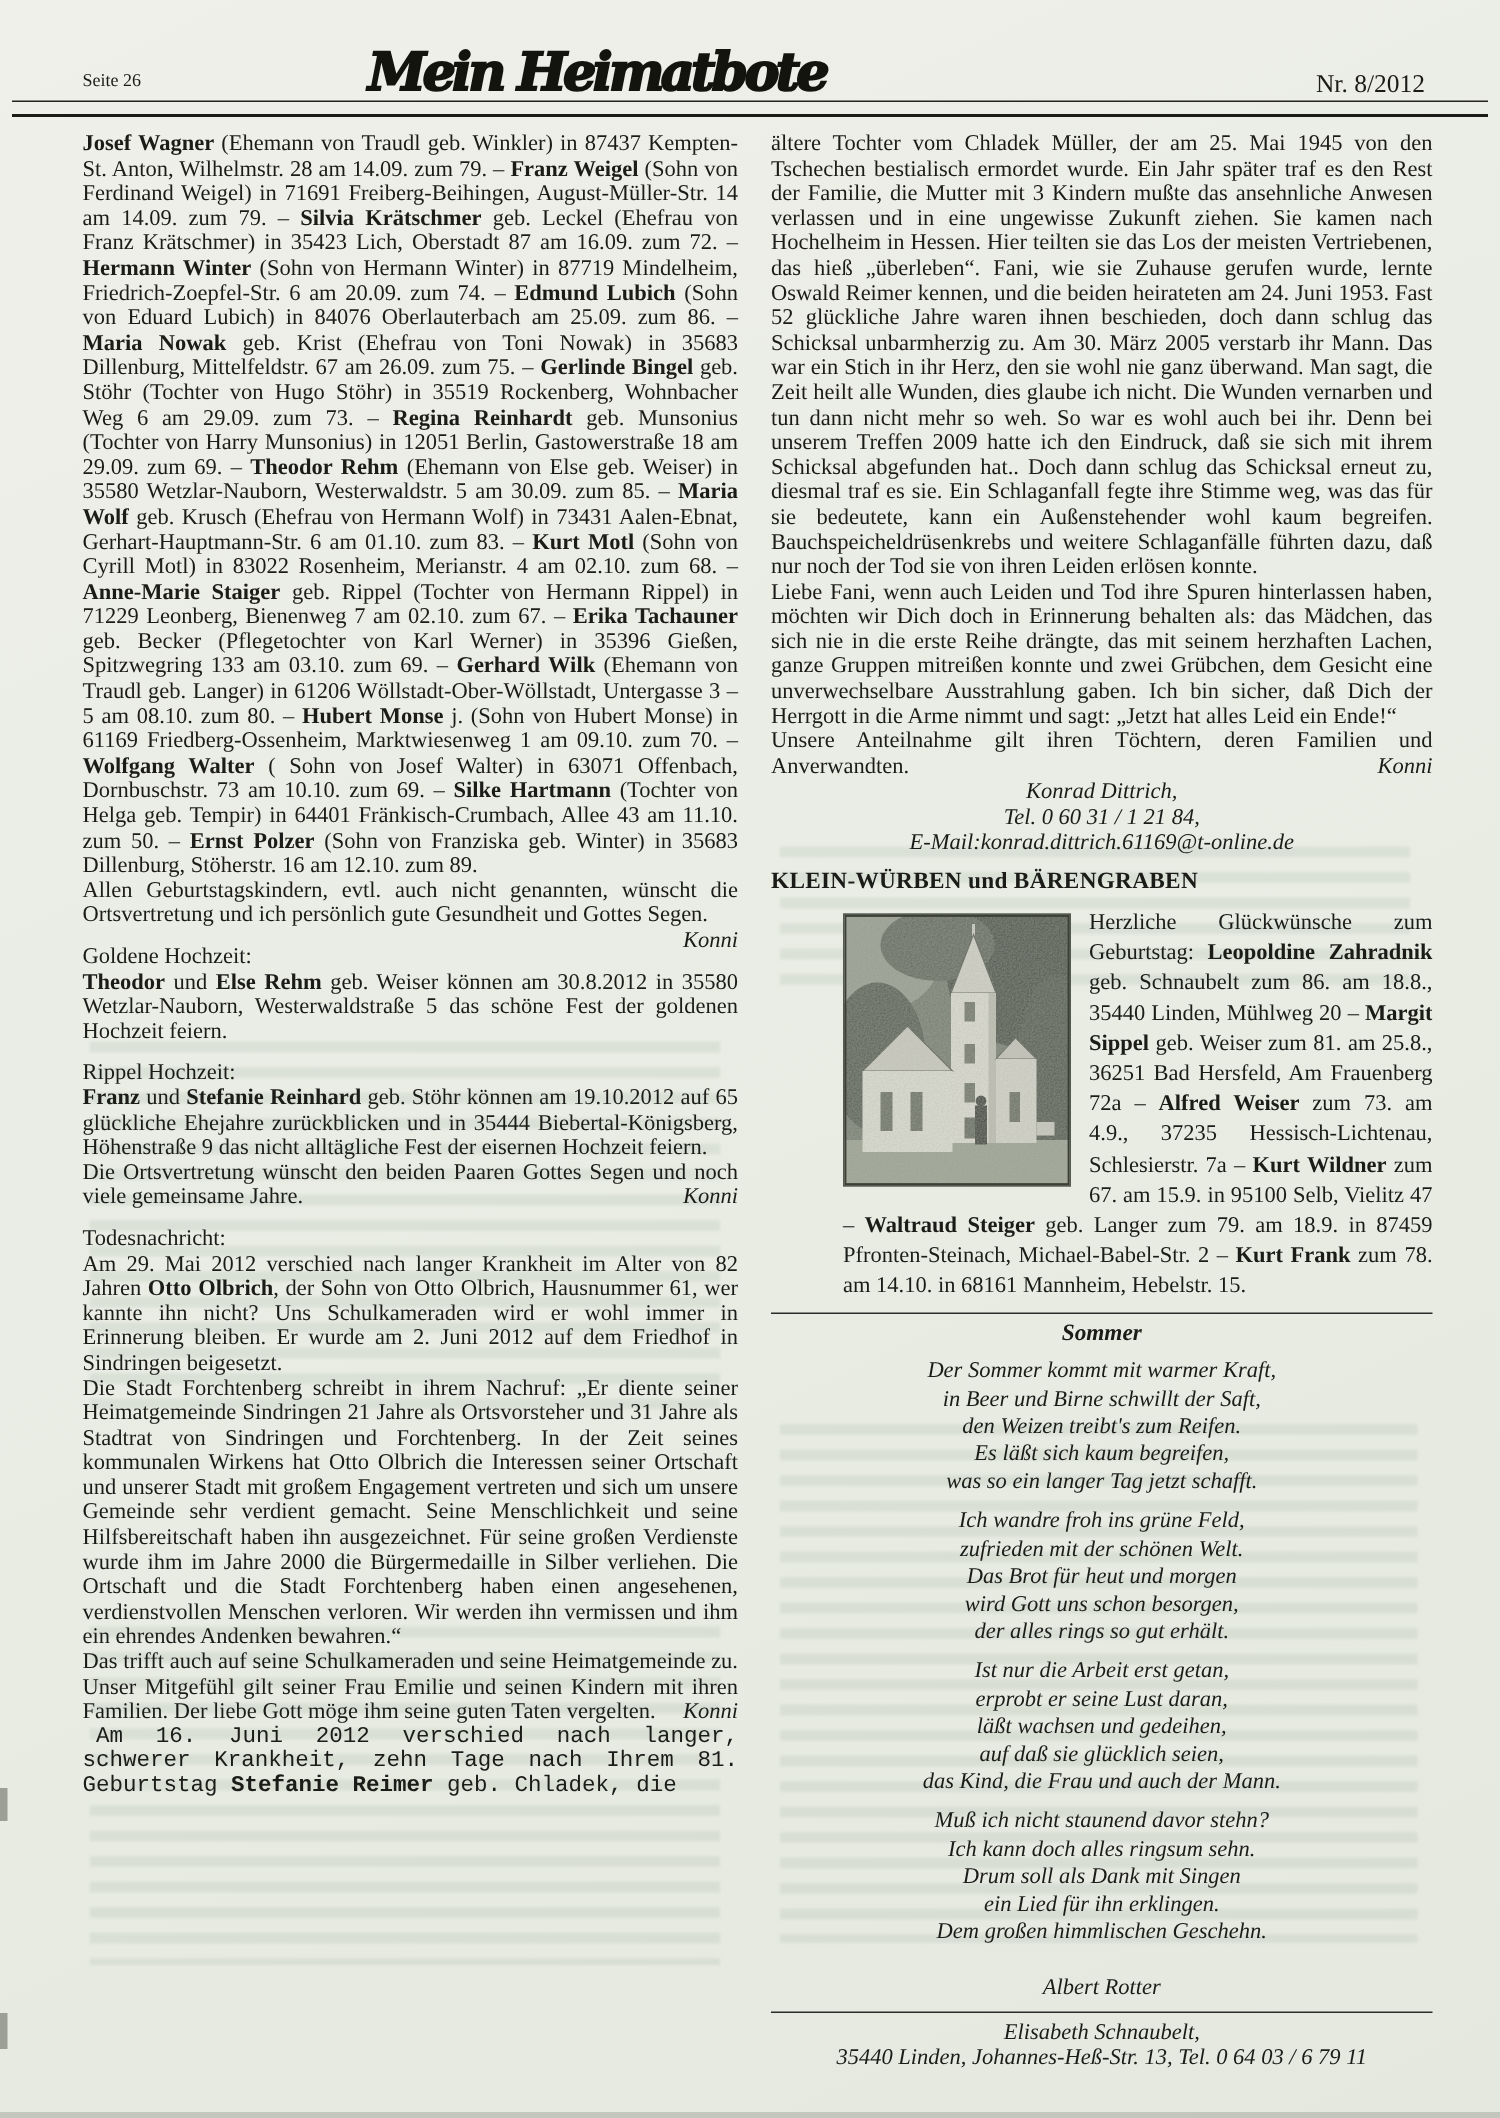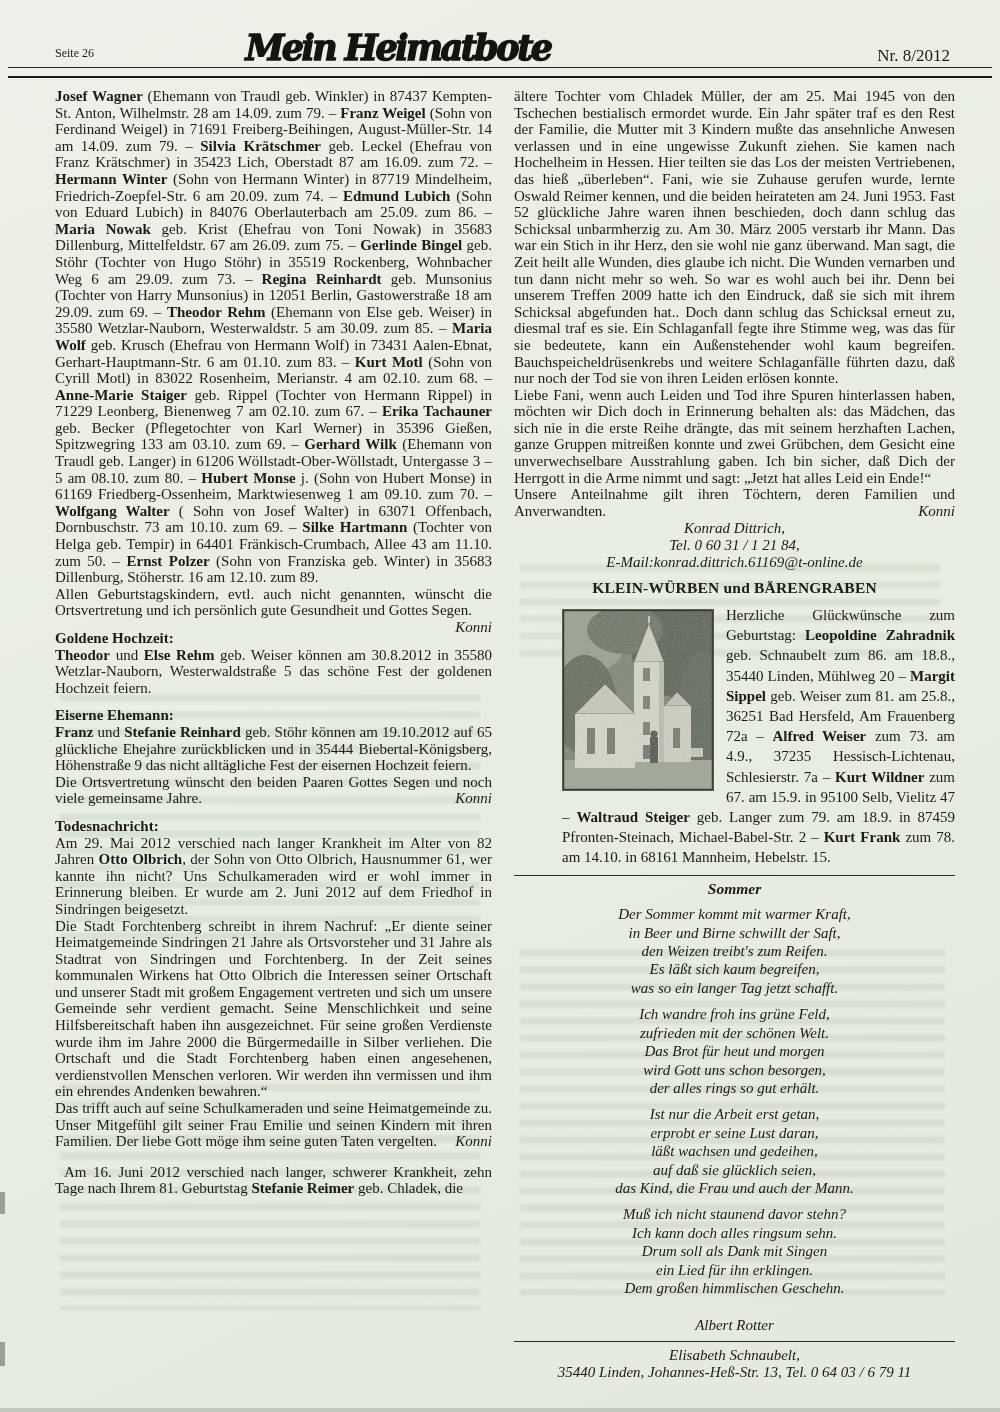--- a/index.html
+++ b/index.html
@@ -12,27 +12,27 @@
   .page-label{position:absolute;left:55px;top:46px;font-size:12px;}
   .issue{position:absolute;right:50px;top:46px;font-size:17px;}
   .masthead-wrap{position:absolute;left:0;top:22px;width:796px;text-align:center;}
   .rule-thin{position:absolute;left:8px;right:8px;top:67px;height:1px;background:#22221f;}
   .rule-thick{position:absolute;left:8px;right:8px;top:76px;height:2px;background:#1b1b18;}
   
   .col{position:absolute;top:88px;font-size:15px;line-height:16.6px;text-align:justify;z-index:2;}
   #col-left{left:55px;width:437px;}
   #col-right{left:514px;width:441px;}
   .jp{margin:0;text-align:justify;}
-  .head{font-weight:bold;margin-top:11px;}
-  .gap{margin-top:14px;}
+  .head{font-weight:normal;margin-top:11px;}
+  .gap{font-family:Liberation Mono, monospace;}
   .indent{text-indent:9px;}
   .sig{float:right;font-style:italic;}
   b{font-weight:bold;}
   .right-italic{text-align:center;font-style:italic;line-height:17px;margin-top:1px;}
-  .section-heading{font-weight:bold;text-align:center;font-size:15.5px;margin:9px 0 8px 0;letter-spacing:.2px;}
+  .section-heading{font-weight:bold;text-align:left;font-size:15.5px;margin:9px 0 8px 0;letter-spacing:.2px;}
   .section-birthdays{font-size:15px;line-height:20.2px;text-align:justify;overflow:hidden;padding-left:48px;}
   .photo{float:left;width:152px;height:182px;margin:4px 12px 2px 0;border:1px solid #565a50;box-sizing:border-box;background:#6a6f63;}
   .photo svg{display:block;width:100%;height:100%;}
   .rule{border:0;border-top:1.5px solid #2b2b28;margin:7px 0 5px 0;}
   .poem{text-align:center;font-style:italic;font-size:15px;line-height:18.4px;}
   .poem-title{font-weight:bold;font-style:italic;text-align:center;font-size:15.5px;margin-top:3px;}
   .stanza{margin-top:8px;}
   .poem-author{text-align:center;font-style:italic;margin-top:20px;}
   
   .bleed{position:absolute;z-index:1;pointer-events:none;filter:blur(1.1px);
@@ -62,21 +62,21 @@
 </div>
 <div class="issue">Nr. 8/2012</div>
 <div class="rule-thin"></div>
 <div class="rule-thick"></div>
 
 <div class="col" id="col-left">
   <p class="jp"><span><b>Josef Wagner</b><span> (Ehemann von Traudl geb. Winkler) in 87437 Kempten-St. Anton, Wilhelmstr. 28 am 14.09. zum 79. – </span><b>Franz Weigel</b><span> (Sohn von Ferdinand Weigel) in 71691 Freiberg-Beihingen, August-Müller-Str. 14 am 14.09. zum 79. – </span><b>Silvia Krätschmer</b><span> geb. Leckel (Ehefrau von Franz Krätschmer) in 35423 Lich, Oberstadt 87 am 16.09. zum 72. – </span><b>Hermann Winter</b><span> (Sohn von Hermann Winter) in 87719 Mindelheim, Friedrich-Zoepfel-Str. 6 am 20.09. zum 74. – </span><b>Edmund Lubich</b><span> (Sohn von Eduard Lubich) in 84076 Oberlauterbach am 25.09. zum 86. – </span><b>Maria Nowak</b><span> geb. Krist (Ehefrau von Toni Nowak) in 35683 Dillenburg, Mittelfeldstr. 67 am 26.09. zum 75. – </span><b>Gerlinde Bingel</b><span> geb. Stöhr (Tochter von Hugo Stöhr) in 35519 Rockenberg, Wohnbacher Weg 6 am 29.09. zum 73. – </span><b>Regina Reinhardt</b><span> geb. Munsonius (Tochter von Harry Munsonius) in 12051 Berlin, Gastowerstraße 18 am 29.09. zum 69. – </span><b>Theodor Rehm</b><span> (Ehemann von Else geb. Weiser) in 35580 Wetzlar-Nauborn, Westerwaldstr. 5 am 30.09. zum 85. – </span><b>Maria Wolf</b><span> geb. Krusch (Ehefrau von Hermann Wolf) in 73431 Aalen-Ebnat, Gerhart-Hauptmann-Str. 6 am 01.10. zum 83. – </span><b>Kurt Motl</b><span> (Sohn von Cyrill Motl) in 83022 Rosenheim, Merianstr. 4 am 02.10. zum 68. – </span><b>Anne-Marie Staiger</b><span> geb. Rippel (Tochter von Hermann Rippel) in 71229 Leonberg, Bienenweg 7 am 02.10. zum 67. – </span><b>Erika Tachauner</b><span> geb. Becker (Pflegetochter von Karl Werner) in 35396 Gießen, Spitzwegring 133 am 03.10. zum 69. – </span><b>Gerhard Wilk</b><span> (Ehemann von Traudl geb. Langer) in 61206 Wöllstadt-Ober-Wöllstadt, Untergasse 3 – 5 am 08.10. zum 80. – </span><b>Hubert Monse</b><span> j. (Sohn von Hubert Monse) in 61169 Friedberg-Ossenheim, Marktwiesenweg 1 am 09.10. zum 70. – </span><b>Wolfgang Walter</b><span> ( Sohn von Josef Walter) in 63071 Offenbach, Dornbuschstr. 73 am 10.10. zum 69. – </span><b>Silke Hartmann</b><span> (Tochter von Helga geb. Tempir) in 64401 Fränkisch-Crumbach, Allee 43 am 11.10. zum 50. – </span><b>Ernst Polzer</b><span> (Sohn von Franziska geb. Winter) in 35683 Dillenburg, Stöherstr. 16 am 12.10. zum 89.</span></span></p>
   <p class="jp"><span><span>Allen Geburtstagskindern, evtl. auch nicht genannten, wünscht die Ortsvertretung und ich persönlich gute Gesundheit und Gottes Segen.</span></span><span class="sig">Konni</span></p>
   <div class="head">Goldene Hochzeit:</div>
   <p class="jp"><span><b>Theodor</b><span> und </span><b>Else Rehm</b><span> geb. Weiser können am 30.8.2012 in 35580 Wetzlar-Nauborn, Westerwaldstraße 5 das schöne Fest der goldenen Hochzeit feiern.</span></span></p>
-  <div class="head">Eiserne Ehemann:</div>
+  <div class="head">Rippel Hochzeit:</div>
   <p class="jp"><span><b>Franz</b><span> und </span><b>Stefanie Reinhard</b><span> geb. Stöhr können am 19.10.2012 auf 65 glückliche Ehejahre zurückblicken und in 35444 Biebertal-Königsberg, Höhenstraße 9 das nicht alltägliche Fest der eisernen Hochzeit feiern.</span></span></p>
   <p class="jp"><span><span>Die Ortsvertretung wünscht den beiden Paaren Gottes Segen und noch viele gemeinsame Jahre.</span></span><span class="sig">Konni</span></p>
   <div class="head">Todesnachricht:</div>
   <p class="jp"><span><span>Am 29. Mai 2012 verschied nach langer Krankheit im Alter von 82 Jahren </span><b>Otto Olbrich</b><span>, der Sohn von Otto Olbrich, Hausnummer 61, wer kannte ihn nicht? Uns Schulkameraden wird er wohl immer in Erinnerung bleiben. Er wurde am 2. Juni 2012 auf dem Friedhof in Sindringen beigesetzt.</span></span></p>
   <p class="jp"><span><span>Die Stadt Forchtenberg schreibt in ihrem Nachruf: „Er diente seiner Heimatgemeinde Sindringen 21 Jahre als Ortsvorsteher und 31 Jahre als Stadtrat von Sindringen und Forchtenberg. In der Zeit seines kommunalen Wirkens hat Otto Olbrich die Interessen seiner Ortschaft und unserer Stadt mit großem Engagement vertreten und sich um unsere Gemeinde sehr verdient gemacht. Seine Menschlichkeit und seine Hilfsbereitschaft haben ihn ausgezeichnet. Für seine großen Verdienste wurde ihm im Jahre 2000 die Bürgermedaille in Silber verliehen. Die Ortschaft und die Stadt Forchtenberg haben einen angesehenen, verdienstvollen Menschen verloren. Wir werden ihn vermissen und ihm ein ehrendes Andenken bewahren.“</span></span></p>
   <p class="jp"><span><span>Das trifft auch auf seine Schulkameraden und seine Heimatgemeinde zu. Unser Mitgefühl gilt seiner Frau Emilie und seinen Kindern mit ihren Familien. Der liebe Gott möge ihm seine guten Taten vergelten.</span></span><span class="sig">Konni</span></p>
   <p class="jp gap indent"><span><span>Am 16. Juni 2012 verschied nach langer, schwerer Krankheit, zehn Tage nach Ihrem 81. Geburtstag </span><b>Stefanie Reimer</b><span> geb. Chladek, die</span></span></p>
 </div>
 
 <div class="col" id="col-right">

